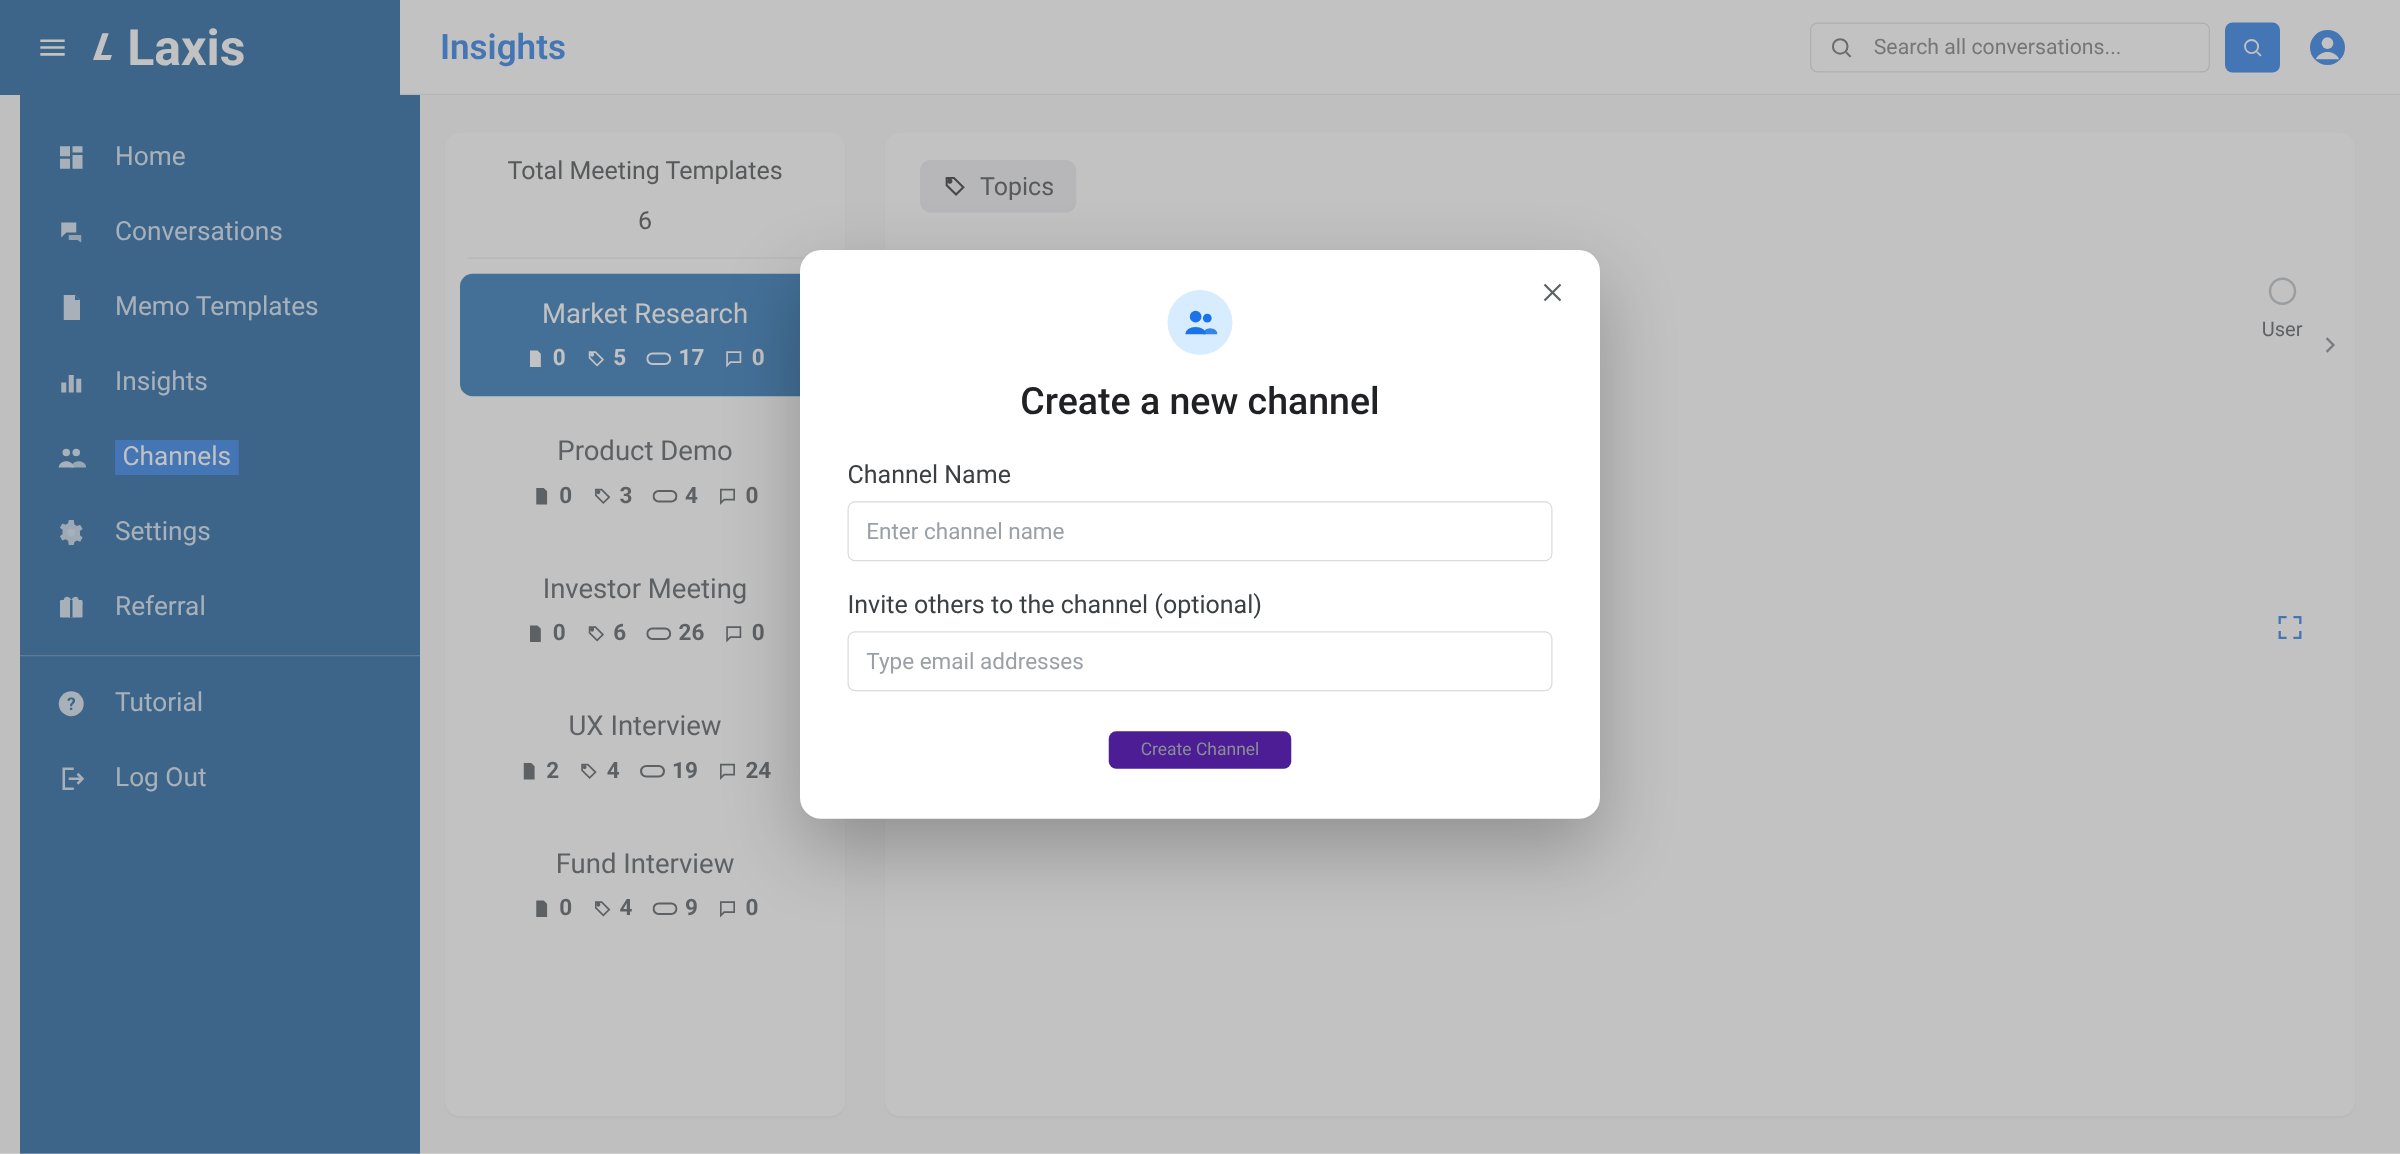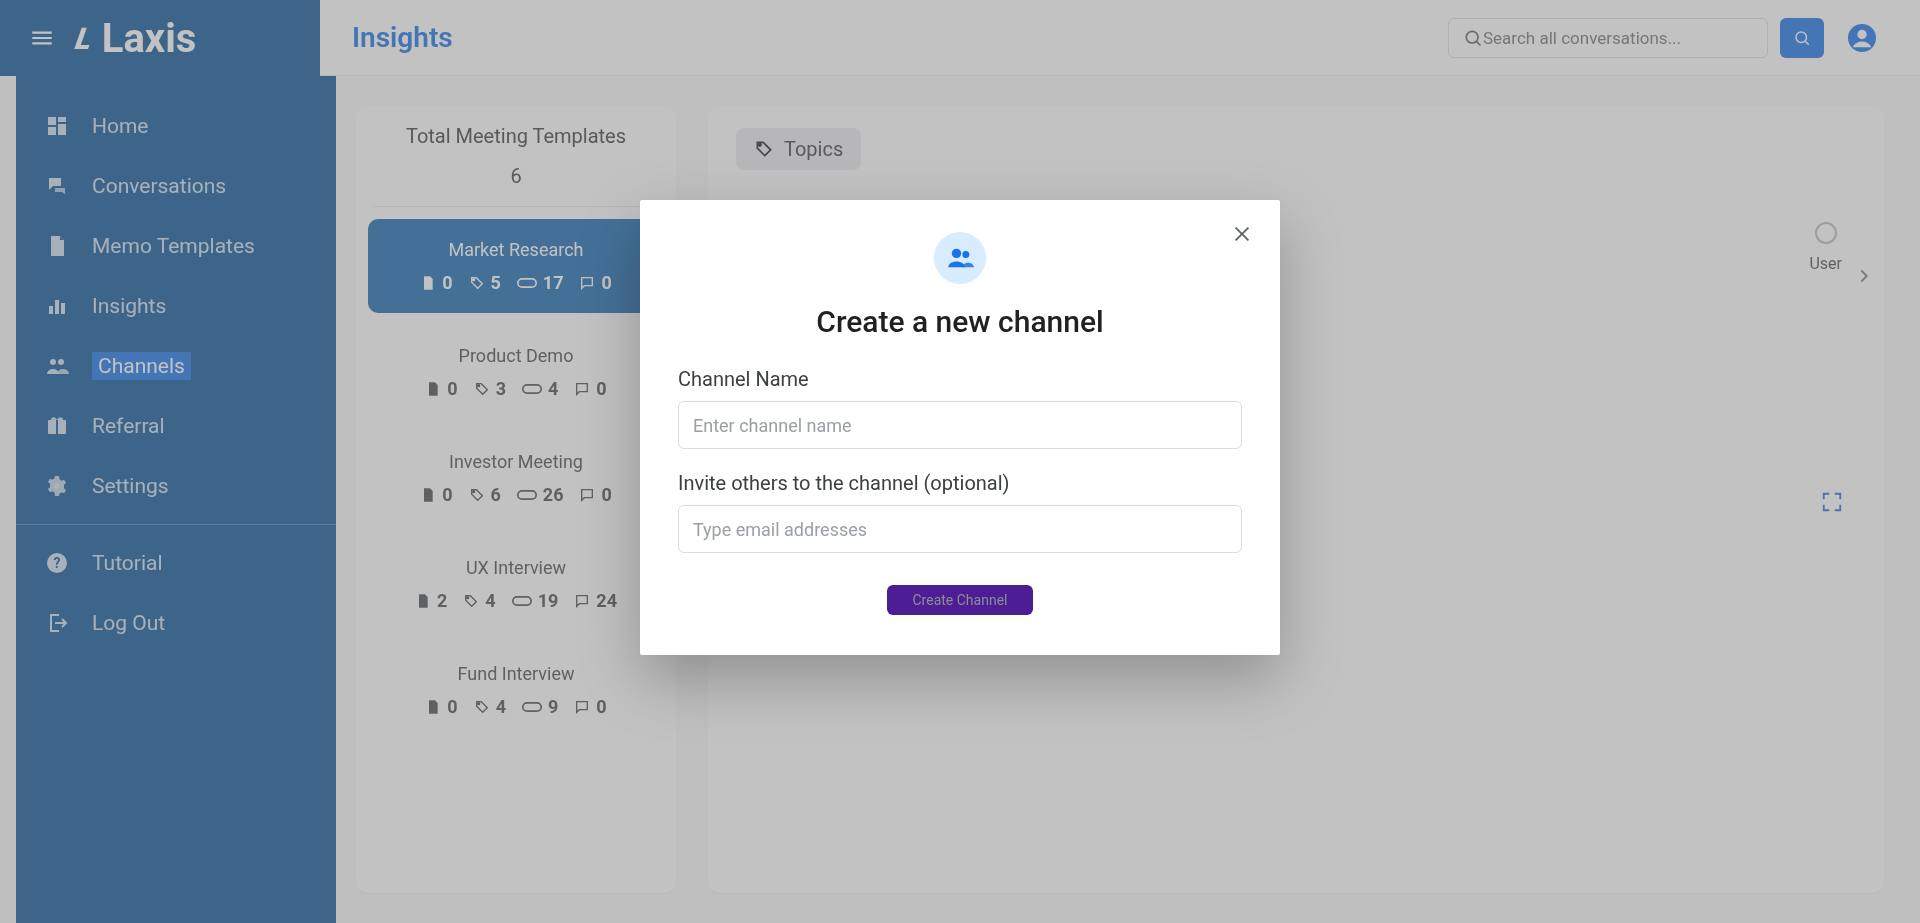--- a/index.html
+++ b/index.html
@@ -9,21 +9,21 @@
   .topbar{position:absolute;left:0;top:0;right:0;height:76px;display:flex;align-items:center;z-index:2}
   .top-left{width:320px;height:76px;display:flex;align-items:center;gap:16px;padding-left:24px;background:#0d5699;color:#fff}
   .hamburger{width:36px;height:36px;display:flex;align-items:center;justify-content:center;color:#fff;cursor:pointer}
   .brand{display:flex;align-items:center;gap:10px}
   .brand-mark{font-size:30px;font-weight:900;font-style:italic;transform:skewX(-10deg)}
   .brand-name{font-size:40px;font-weight:700}
   .top-right{flex:1;height:76px;display:flex;align-items:center;justify-content:space-between;padding:0 40px 0 32px;border-bottom:1px solid #e8eaed;background:#fff}
   .page-title{color:#1a73e8;font-size:28px;font-weight:600}
   .top-actions{display:flex;align-items:center;gap:20px}
   .search-wrap{display:flex;align-items:center;gap:12px}
-  .search-box{display:flex;align-items:center;gap:0;border:1px solid #dadce0;border-radius:6px;height:40px;padding:0 14px;width:320px;color:#5f6368}
+  .search-box{display:flex;align-items:center;gap:16px;border:1px solid #dadce0;border-radius:6px;height:40px;padding:0 14px;width:320px;color:#5f6368}
   .search-box input{flex:1;border:none;outline:none;font-size:17px;color:#5f6368;background:transparent}
   .search-btn{height:40px;width:44px;border-radius:6px;background:#1a73e8;color:#fff;display:flex;align-items:center;justify-content:center;cursor:pointer}
   .avatar-btn{width:36px;height:36px;display:flex;align-items:center;justify-content:center;color:#1a73e8;cursor:pointer}
 
   
   .sidebar{position:absolute;left:16px;top:76px;bottom:0;width:320px;background:#0d5699;color:#b9cee3;display:flex;flex-direction:column;padding-top:12px;z-index:2}
   .side-block{padding:8px 0}
   .side-block + .side-block{border-top:1px solid rgba(255,255,255,.25)}
   .nav-item{display:flex;align-items:center;gap:22px;height:60px;padding:0 28px;font-size:21px;cursor:pointer;color:#cfe0f1}
   .nav-item .nav-label{}
@@ -35,35 +35,35 @@
 
   
   .main{position:absolute;left:320px;right:0;top:76px;bottom:0;overflow:hidden}
   .main-inner{display:flex;gap:32px;padding:30px 36px;height:100%}
   .left-card{width:320px;background:#fff;border-radius:12px;box-shadow:0 1px 2px rgba(0,0,0,.06);padding:18px 0 0}
   .lc-head{color:#3c4043;font-size:20px;font-weight:400;text-align:center}
   .lc-total{text-align:center;color:#3c4043;font-size:20px;margin-top:16px;padding-bottom:18px;border-bottom:1px solid #e8eaed;margin-left:18px;margin-right:18px}
   .tmpl{padding:20px 10px;text-align:center;margin:12px 12px 0;border-radius:10px;cursor:pointer}
   .tmpl.sel{background:#1a6bb3;color:#fff}
   .tmpl:not(.sel){color:#4a4f55}
-  .tmpl-name{font-size:18px;margin-bottom:12px}
+  .tmpl-name{font-size:22px;margin-bottom:12px}
   .tmpl-stats{display:flex;justify-content:center;gap:16px;font-size:18px;align-items:center}
   .tmpl-stats span{display:flex;align-items:center;gap:6px}
   .scroll-y{position:absolute;right:0;top:108px;width:8px;height:300px;background:#cfcfcf;border-radius:4px}
 
   .right-card{flex:1;background:#fff;border-radius:12px;box-shadow:0 1px 2px rgba(0,0,0,.06);padding:22px 28px;position:relative}
   .chip{display:inline-flex;align-items:center;gap:10px;background:#ececef;border-radius:8px;height:42px;padding:0 18px;font-size:20px;color:#3c4043}
   .user-area{position:absolute;right:42px;top:116px;display:flex;flex-direction:column;align-items:center;gap:10px;color:#4a4f55}
   .user-circle{width:22px;height:22px;border:2px solid #b9bdc1;border-radius:50%}
   .card-next{position:absolute;right:0;top:150px;width:40px;height:40px;display:flex;align-items:center;justify-content:center;color:#7b7f85;cursor:pointer}
   .expand{position:absolute;right:36px;top:380px;width:32px;height:32px;display:flex;align-items:center;justify-content:center;color:#1a73e8;cursor:pointer}
 
   
   .overlay{position:absolute;inset:0;background:rgba(120,120,120,.45);z-index:5;display:flex;align-items:flex-start;justify-content:center;padding-top:200px}
-  .modal{width:640px;background:#fff;border-radius:2px;box-shadow:0 24px 60px rgba(0,0,0,.25);padding:32px 38px 40px;position:relative}
+  .modal{width:640px;background:#fff;border-radius:17px;box-shadow:0 24px 60px rgba(0,0,0,.25);padding:32px 38px 40px;position:relative}
   .modal-close{position:absolute;top:18px;right:22px;width:32px;height:32px;display:flex;align-items:center;justify-content:center;color:#5f6368;cursor:pointer;font-size:22px}
   .modal-icon{width:52px;height:52px;border-radius:50%;background:#d8ecff;color:#1a73e8;display:flex;align-items:center;justify-content:center;margin:0 auto 20px}
   .modal-title{text-align:center;font-size:30px;color:#202124;font-weight:500;margin-bottom:28px}
   .field-label{font-size:20px;color:#3c4043;margin-bottom:10px}
   .text-input{width:100%;height:48px;border:1px solid #dadce0;border-radius:6px;padding:0 14px;font-size:18px;color:#202124;margin-bottom:22px}
   .text-input::placeholder{color:#9aa0a6}
   .create-btn{display:block;margin:10px auto 0;height:30px;padding:0 26px;background:#4c1d95;color:#8a8f95;border:none;border-radius:6px;font-size:14px;cursor:not-allowed}
 </style>
 </head>
 <body>
@@ -157,36 +157,36 @@
             <circle cx="16" cy="8" r="3"></circle>
             <path d="M2 20c0-3 3-5 6-5s6 2 6 5"></path>
             <path d="M12 20c0-3 3-5 6-5s6 2 6 5" opacity=".85"></path>
           </svg>
         </span>
         <span class="nav-label">Channels</span>
       </div>
       <div class="nav-item">
         <span class="nav-icon">
           <svg width="24" height="24" viewBox="0 0 24 24" fill="currentColor">
+            <circle cx="12" cy="12" r="3"></circle>
+            <path d="M19 12a7 7 0 0 0-.1-1.2l2.2-1.7-2-3.4-2.6 1a7 7 0 0 0-2-1.2L14 2h-4l-.5 2.5a7 7 0 0 0-2 1.2l-2.6-1-2 3.4 2.2 1.7A7 7 0 0 0 5 12a7 7 0 0 0 .1 1.2L2.9 14.9l2 3.4 2.6-1a7 7 0 0 0 2 1.2L10 22h4l.5-2.5a7 7 0 0 0 2-1.2l2.6 1 2-3.4-2.2-1.7A7 7 0 0 0 19 12z" opacity=".9"></path>
+          </svg>
+        </span>
+        <span class="nav-label">Settings</span>
+      </div>
+      <div class="nav-item">
+        <span class="nav-icon">
+          <svg width="24" height="24" viewBox="0 0 24 24" fill="currentColor">
             <rect x="3" y="8" width="18" height="12" rx="1"></rect>
             <rect x="3" y="6" width="18" height="4" rx="1"></rect>
             <rect x="11" y="6" width="2" height="14" fill="#0d5699"></rect>
             <path d="M12 6c-2-4-6-3-6 0h6M12 6c2-4 6-3 6 0h-6" opacity=".95"></path>
           </svg>
         </span>
         <span class="nav-label">Referral</span>
-      </div>
-      <div class="nav-item">
-        <span class="nav-icon">
-          <svg width="24" height="24" viewBox="0 0 24 24" fill="currentColor">
-            <circle cx="12" cy="12" r="3"></circle>
-            <path d="M19 12a7 7 0 0 0-.1-1.2l2.2-1.7-2-3.4-2.6 1a7 7 0 0 0-2-1.2L14 2h-4l-.5 2.5a7 7 0 0 0-2 1.2l-2.6-1-2 3.4 2.2 1.7A7 7 0 0 0 5 12a7 7 0 0 0 .1 1.2L2.9 14.9l2 3.4 2.6-1a7 7 0 0 0 2 1.2L10 22h4l.5-2.5a7 7 0 0 0 2-1.2l2.6 1 2-3.4-2.2-1.7A7 7 0 0 0 19 12z" opacity=".9"></path>
-          </svg>
-        </span>
-        <span class="nav-label">Settings</span>
       </div>
     </div>
   <div class="side-block" id="side-secondary">
       <div class="nav-item">
         <span class="nav-icon">
           <svg width="24" height="24" viewBox="0 0 24 24" fill="currentColor">
             <circle cx="12" cy="12" r="10"></circle>
             <text x="12" y="17" text-anchor="middle" font-size="14" fill="#0d5699" font-weight="bold">?</text>
           </svg>
         </span>

